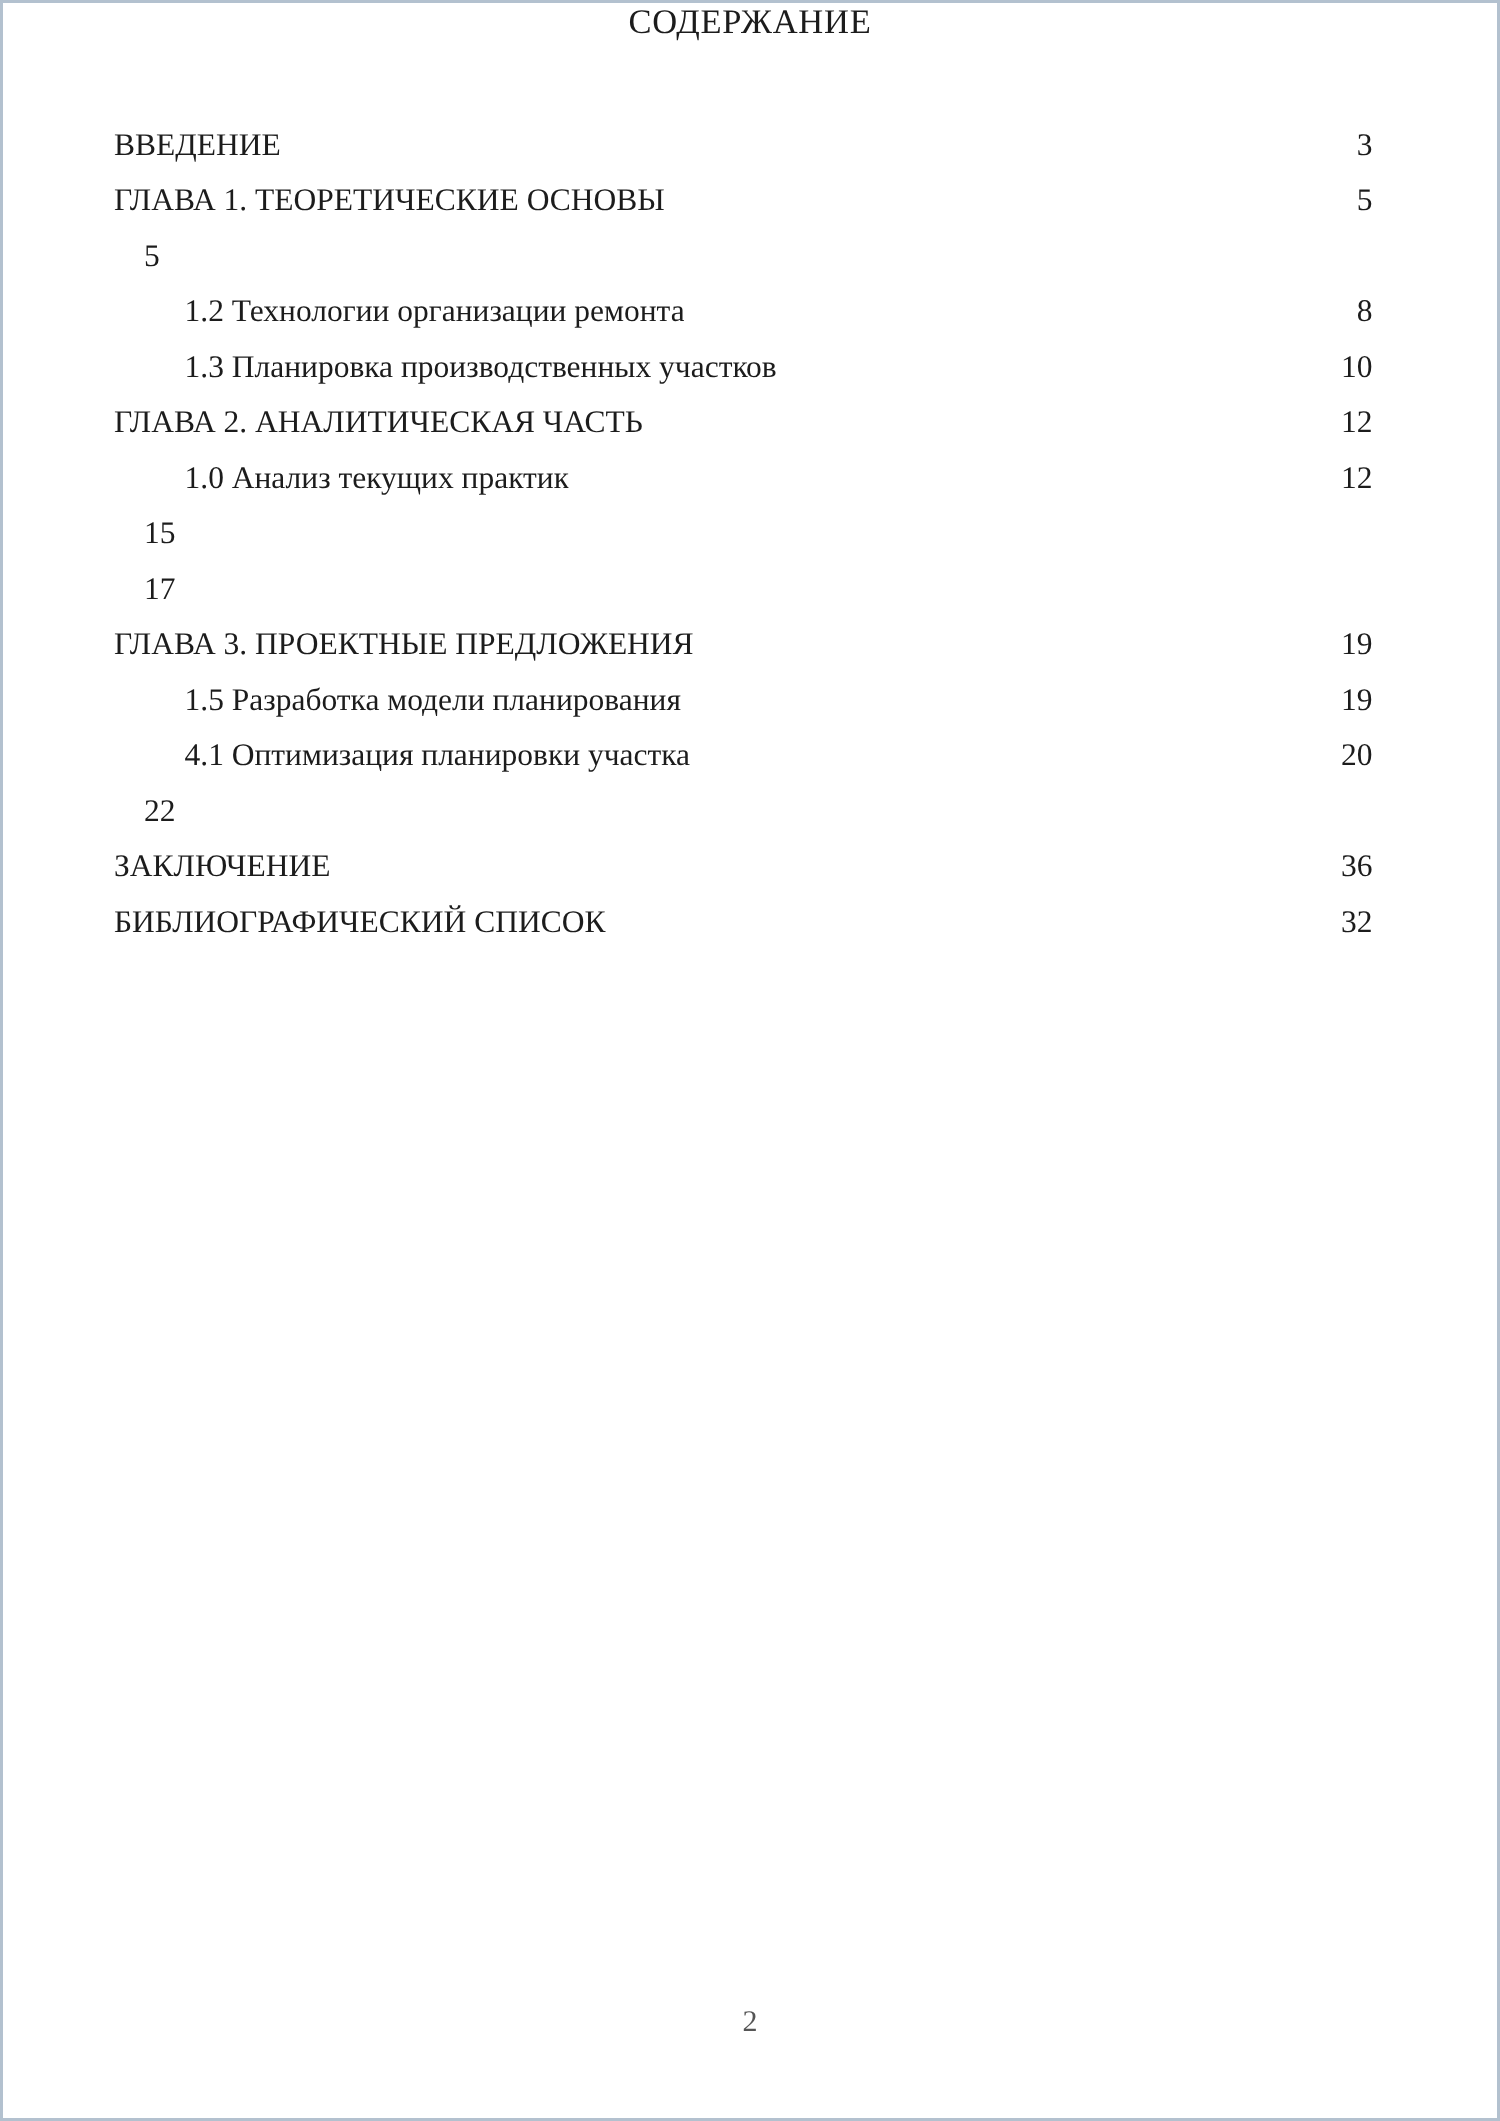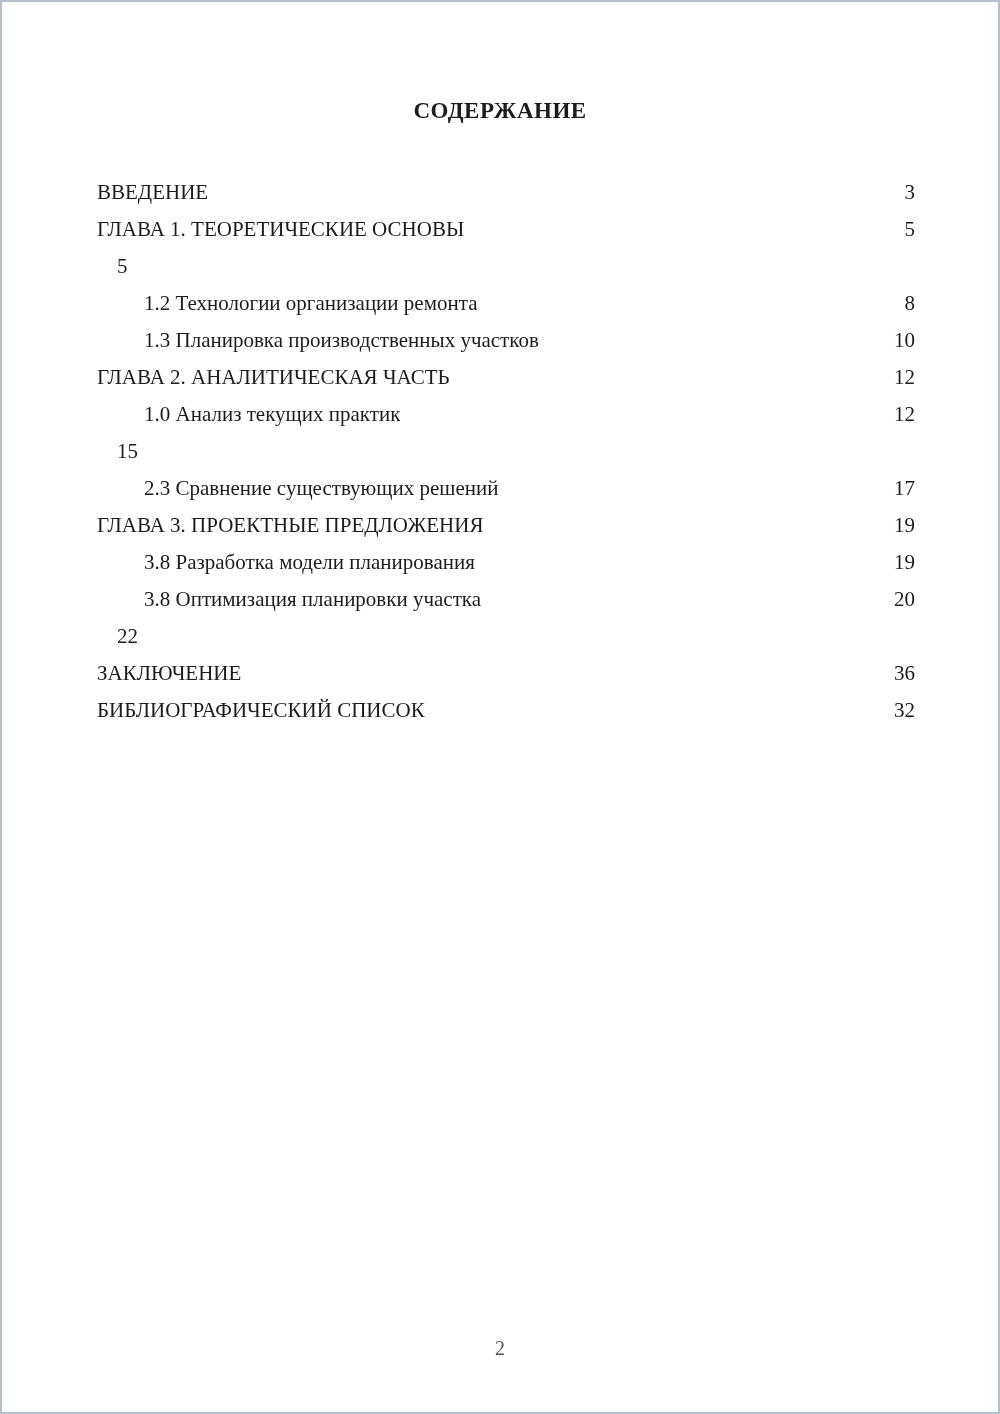--- a/index.html
+++ b/index.html
@@ -11,29 +11,28 @@
     position: relative;
     width: 1000px;
     height: 1414px;
     background: #ffffff;
     box-sizing: border-box;
     border: 2px solid #b3c1cf;
     font-family: "Liberation Serif", serif;
     color: #1c1c1c;
   }
   .doc-title {
-    padding-top: 96px;
     text-align: center;
     font-size: 23px;
-    font-weight: bold;
+    font-weight: normal;
     letter-spacing: 0.5px;
   }
   .toc-list {
     margin-top: 50px;
-    padding-left: 95px;
+    padding-left: 74px;
     padding-right: 83px;
   }
   .toc-row {
     display: flex;
     justify-content: space-between;
     align-items: baseline;
     font-size: 21px;
     line-height: 37px;
     white-space: nowrap;
   }
@@ -87,33 +86,32 @@
         <span class="toc-page">12</span>
       </div>
       <div class="toc-row level-1">
         <span class="toc-label">1.0 Анализ текущих практик</span>
         <span class="toc-page">12</span>
       </div>
       <div class="toc-row level-1">
         <span class="toc-page">15</span>
       </div>
       <div class="toc-row level-1">
-        <span class="toc-label">2.3 Сравнение существующих решений</span>
         <span class="toc-page">17</span>
       </div>
       <div class="toc-row level-0">
         <span class="toc-label">ГЛАВА 3. ПРОЕКТНЫЕ ПРЕДЛОЖЕНИЯ</span>
         <span class="toc-page">19</span>
       </div>
       <div class="toc-row level-1">
-        <span class="toc-label">3.8 Разработка модели планирования</span>
+        <span class="toc-label">1.5 Разработка модели планирования</span>
         <span class="toc-page">19</span>
       </div>
       <div class="toc-row level-1">
-        <span class="toc-label">3.8 Оптимизация планировки участка</span>
+        <span class="toc-label">4.1 Оптимизация планировки участка</span>
         <span class="toc-page">20</span>
       </div>
       <div class="toc-row level-1">
         <span class="toc-page">22</span>
       </div>
       <div class="toc-row level-0">
         <span class="toc-label">ЗАКЛЮЧЕНИЕ</span>
         <span class="toc-page">36</span>
       </div>
       <div class="toc-row level-0">

